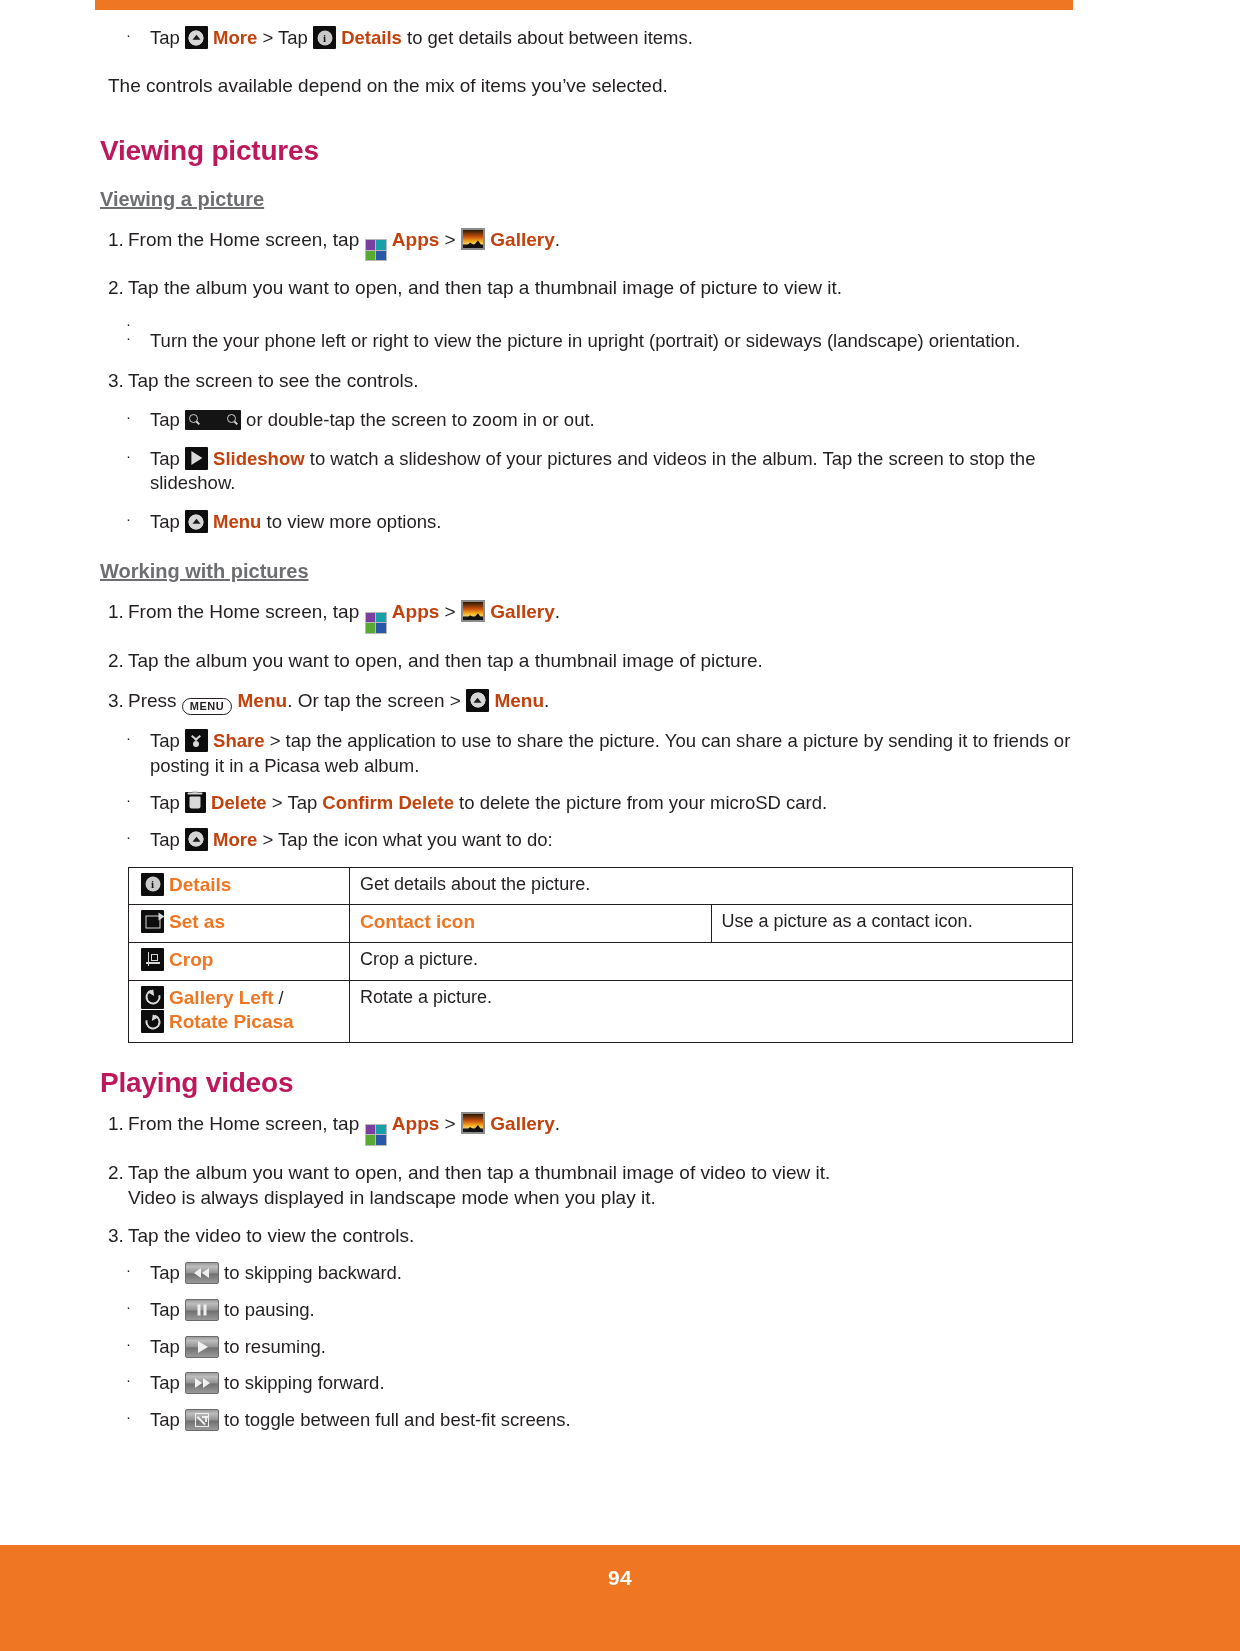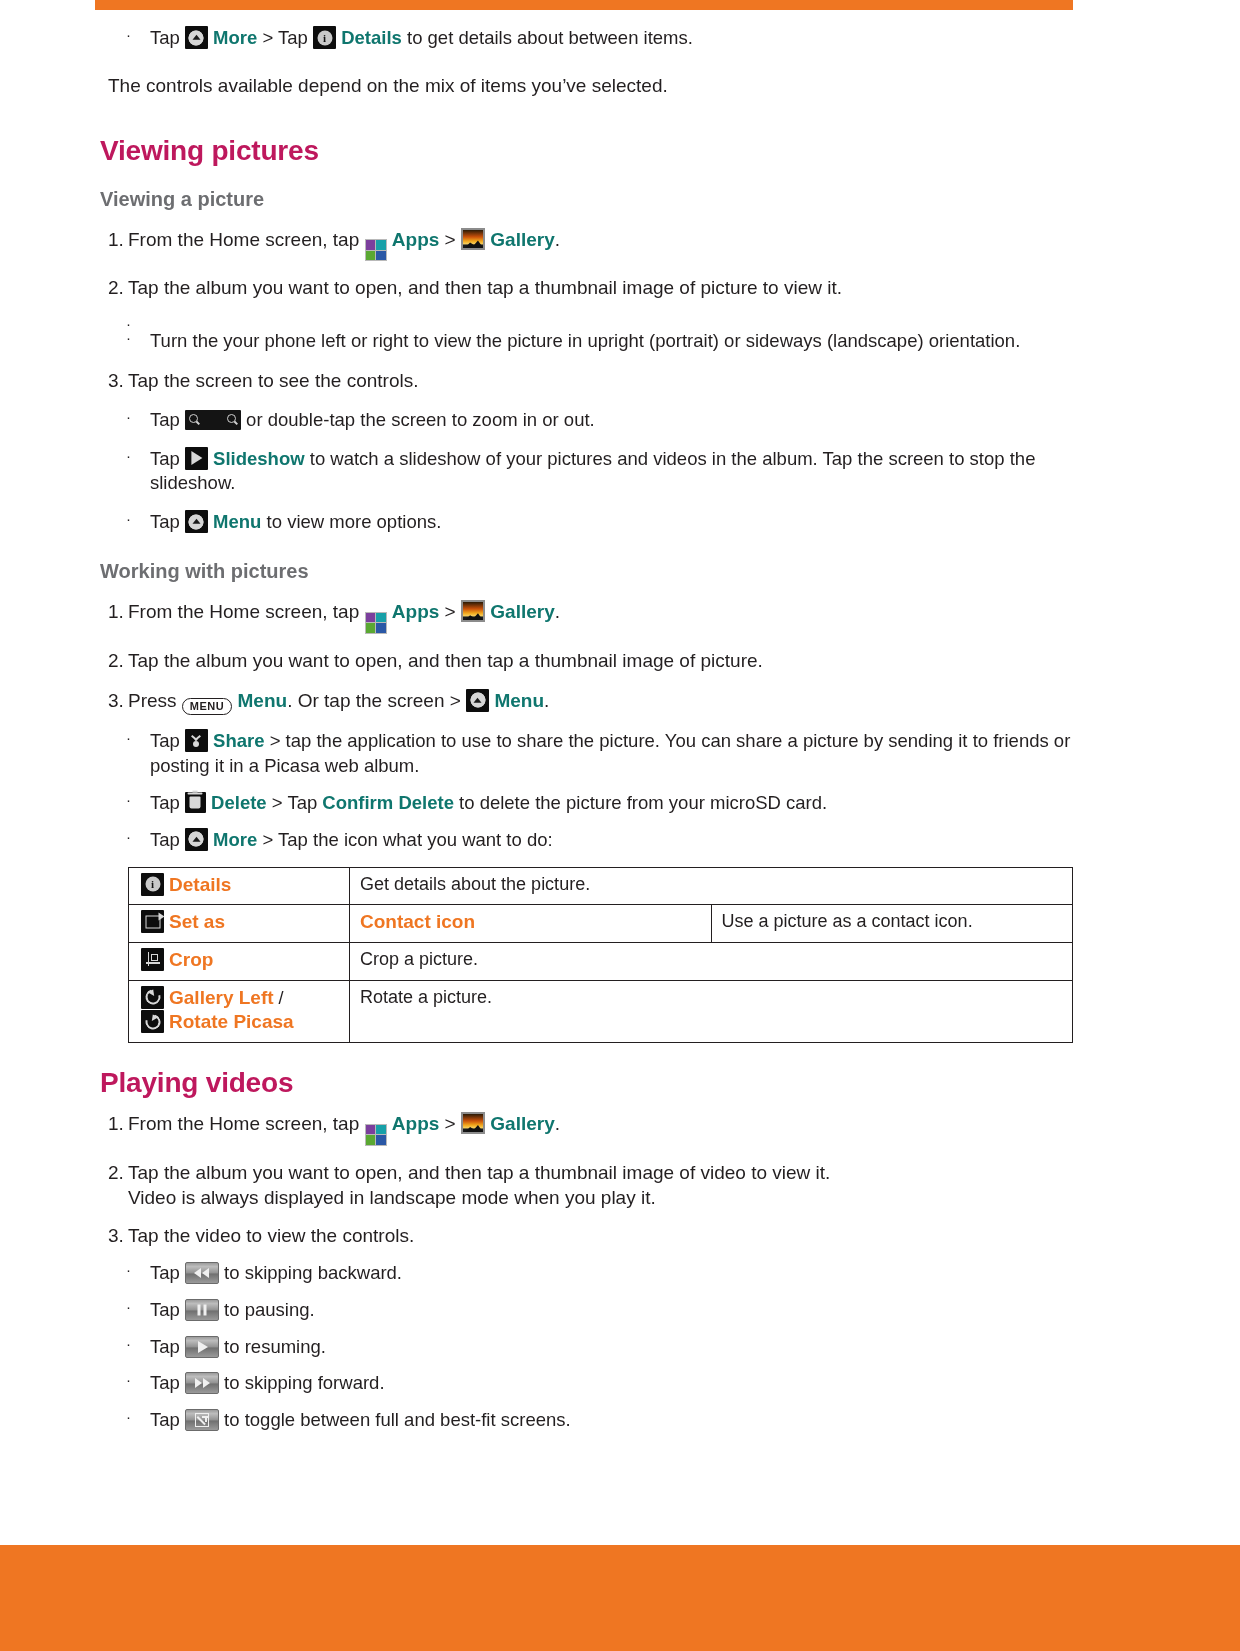--- a/index.html
+++ b/index.html
@@ -32,30 +32,30 @@
   .content{
     position:absolute;left:100px;top:26px;width:975px;
   }
 
   
   .h1{
     color:#be185d;font-size:28px;font-weight:bold;letter-spacing:-.2px;
     margin:0;line-height:1.15;
   }
   .h2{
-    color:#6d6e71;font-size:20px;font-weight:bold;margin:0;line-height:1.2;
+    color:#6d6e71;font-size:20px;font-weight:bold;margin:0;line-height:1.2;text-decoration:underline;
   }
   .para{font-size:19px;line-height:1.35;margin:8px;}
   .ol-item{font-size:19px;line-height:1.35;margin:0;padding-left:28px;position:relative;}
   .ol-item .num{position:absolute;left:8px;top:0;}
   .bullet{
     font-size:18.5px;line-height:1.35;margin:0;padding-left:50px;position:relative;
   }
   .bullet .dot{position:absolute;left:26px;top:-1px;font-size:15px;}
-  .or{color:#0f766e;font-weight:bold;} .sp12{height:12px;} .sp14{height:14px;}
+  .or{color:#c2410c;font-weight:bold;} .sp12{height:12px;} .sp14{height:14px;}
   .sp16{height:16px;} .sp20{height:20px;}
   .sp24{height:24px;} .sp28{height:28px;}
 
   
   .ico{
     display:inline-block;vertical-align:-4px;position:relative;
   }
   
   .ico-dark{
     width:23px;height:23px;background:#0d0d0d;border-radius:1px;
@@ -558,14 +558,15 @@
       <span class="vbtn"><span class="v-full">
             <i></i>
             <b></b>
           </span></span>
       <span>to toggle between full and best-fit screens.</span>
     </p>
 
   </div>
 
   <div class="footer-bar"></div>
+  <div class="page-num">94</div>
 
 </div>
 
 </body></html>

